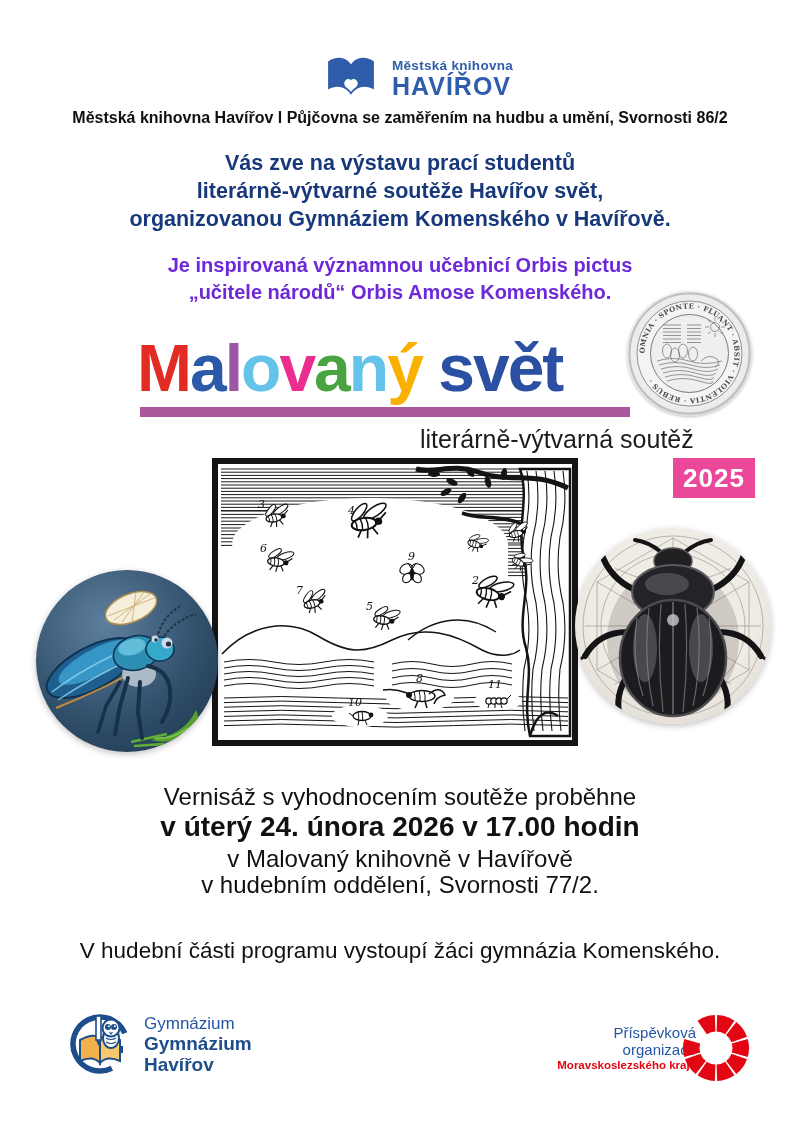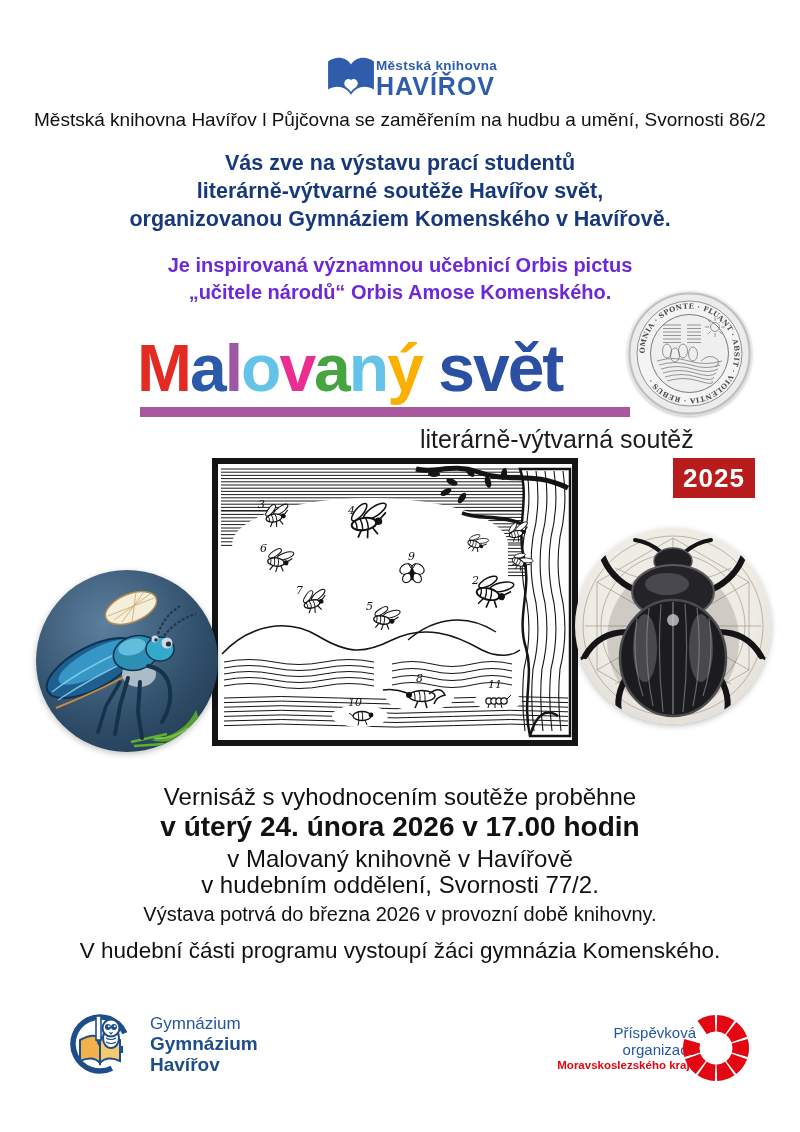--- a/index.html
+++ b/index.html
@@ -2,36 +2,36 @@
 <html lang="cs"><head>
 <meta charset="utf-8">
 <style>
   html,body{margin:0;padding:0;background:#fff;}
   .poster{position:relative;width:800px;height:1132px;background:#fff;overflow:hidden;
           font-family:"Liberation Sans",sans-serif;color:#111;}
   .abs{position:absolute;}
   .ctr{left:0;width:800px;text-align:center;}
 
   
-  .lib-logo{top:54px;left:326px;display:flex;align-items:center;gap:0;}
+  .lib-logo{top:54px;left:326px;display:flex;align-items:center;gap:16px;}
   .lib-logo-txt{display:flex;flex-direction:column;line-height:1.05;text-align:left;}
   .lib-small{font-size:13.5px;font-weight:600;color:#2f5dab;letter-spacing:.3px;}
   .lib-big{font-size:25px;font-weight:800;color:#2f5dab;letter-spacing:1px;}
-  .addr{top:109px;font-size:19px;font-weight:400;color:#101010;}
+  .addr{top:109px;font-size:16px;font-weight:700;color:#101010;}
 
   
   .intro{top:149px;font-size:21.5px;font-weight:700;color:#17397b;line-height:28px;}
   .inspir{top:252px;font-size:20px;font-weight:700;color:#6d28d9;line-height:27px;}
 
   
   .poster-title{top:328px;left:137px;font-size:66px;font-weight:800;letter-spacing:-2px;
                 white-space:pre;line-height:80px;}
   .title-underline{top:407px;left:140px;width:490px;height:10px;background:#aa589e;}
   .subtitle{top:425px;left:420px;width:343px;font-size:25px;font-weight:300;color:#1c1c1c;}
-  .year-badge{top:458px;left:673px;width:82px;height:40px;background:#b91c1c;color:#fff;
+  .year-badge{top:458px;left:673px;width:82px;height:40px;background:#ec4899;color:#fff;
               display:flex;align-items:center;justify-content:center;font-size:26px;font-weight:600;letter-spacing:1px;}
 
   
   .medal{top:291px;left:627px;width:125px;height:125px;border-radius:50%;
          background:radial-gradient(circle at 42% 35%, #fafafa, #e3e3e3 60%, #cfcfcf 100%);
          box-shadow:0 1px 3px rgba(0,0,0,.25);}
 
   
   .woodcut{top:458px;left:212px;width:366px;height:288px;background:#fff;}
   .photo-left{top:570px;left:36px;width:182px;height:182px;border-radius:50%;overflow:hidden;
@@ -43,21 +43,21 @@
 
   
   .ev1{top:783px;font-size:24px;}
   .ev2{top:811px;font-size:28px;font-weight:800;}
   .ev3{top:845px;font-size:24px;}
   .ev4{top:871px;font-size:24px;}
   .note{top:903px;font-size:20px;}
   .program{top:938px;font-size:22.5px;}
 
   
-  .gym{top:1008px;left:68px;display:flex;gap:16px;align-items:flex-start;}
+  .gym{top:1008px;left:68px;display:flex;gap:10px;align-items:flex-start;}
   .gym-txt{display:flex;flex-direction:column;padding-top:6px;line-height:1.12;text-align:left;}
   .gym-l1{font-size:17px;color:#2456a4;font-weight:400;}
   .gym-l2,.gym-l3{font-size:19px;color:#1d4e8b;font-weight:800;}
   .org-txt{top:1024px;left:540px;width:156px;text-align:right;line-height:1.15;}
   .org-l1{font-size:15px;color:#2456a4;font-weight:500;}
   .org-l2{font-size:11.5px;color:#e30613;font-weight:700;}
   .region{top:1012px;left:680px;width:72px;height:72px;}
 </style>
 </head>
 <body>
@@ -361,21 +361,20 @@
       <ellipse cx="70" cy="120" rx="12" ry="34" fill="#9a9aa2" opacity="0.35"></ellipse>
       <ellipse cx="126" cy="120" rx="12" ry="34" fill="#9a9aa2" opacity="0.35"></ellipse>
       <circle cx="98" cy="92" r="6" fill="#c9c9cf" opacity="0.8"></circle>
     </svg>
   </div>
 
   <div class="abs ctr ev1">Vernisáž s vyhodnocením soutěže proběhne</div>
   <div class="abs ctr ev2">v úterý 24. února 2026 v 17.00 hodin</div>
   <div class="abs ctr ev3">v Malovaný knihovně v Havířově</div>
   <div class="abs ctr ev4">v hudebním oddělení, Svornosti 77/2.</div>
-  <div class="abs ctr note">Výstava potrvá do března 2026 v provozní době knihovny.</div>
   <div class="abs ctr program">V hudební části programu vystoupí žáci gymnázia Komenského.</div>
 
   <div class="abs gym">
     <span>
       <svg width="66" height="70" viewBox="0 0 66 70">
         <circle cx="32" cy="36" r="27" fill="none" stroke="#1d4e8b" stroke-width="5.5" stroke-dasharray="128 42" transform="rotate(64 32 36)"></circle>
         <rect x="33" y="38" width="22" height="7" fill="#1d4e8b"></rect>
         <path d="M12 32 q17 -9 20 1 l0 22 q-7 -8 -20 -2 z" fill="#f2b24a" stroke="#1d4e8b" stroke-width="2"></path>
         <path d="M52 32 q-17 -9 -20 1 l0 22 q7 -8 20 -2 z" fill="#f6c96e" stroke="#1d4e8b" stroke-width="2"></path>
         <rect x="28" y="8" width="5" height="24" fill="#fff" stroke="#1d4e8b" stroke-width="1.6"></rect>

